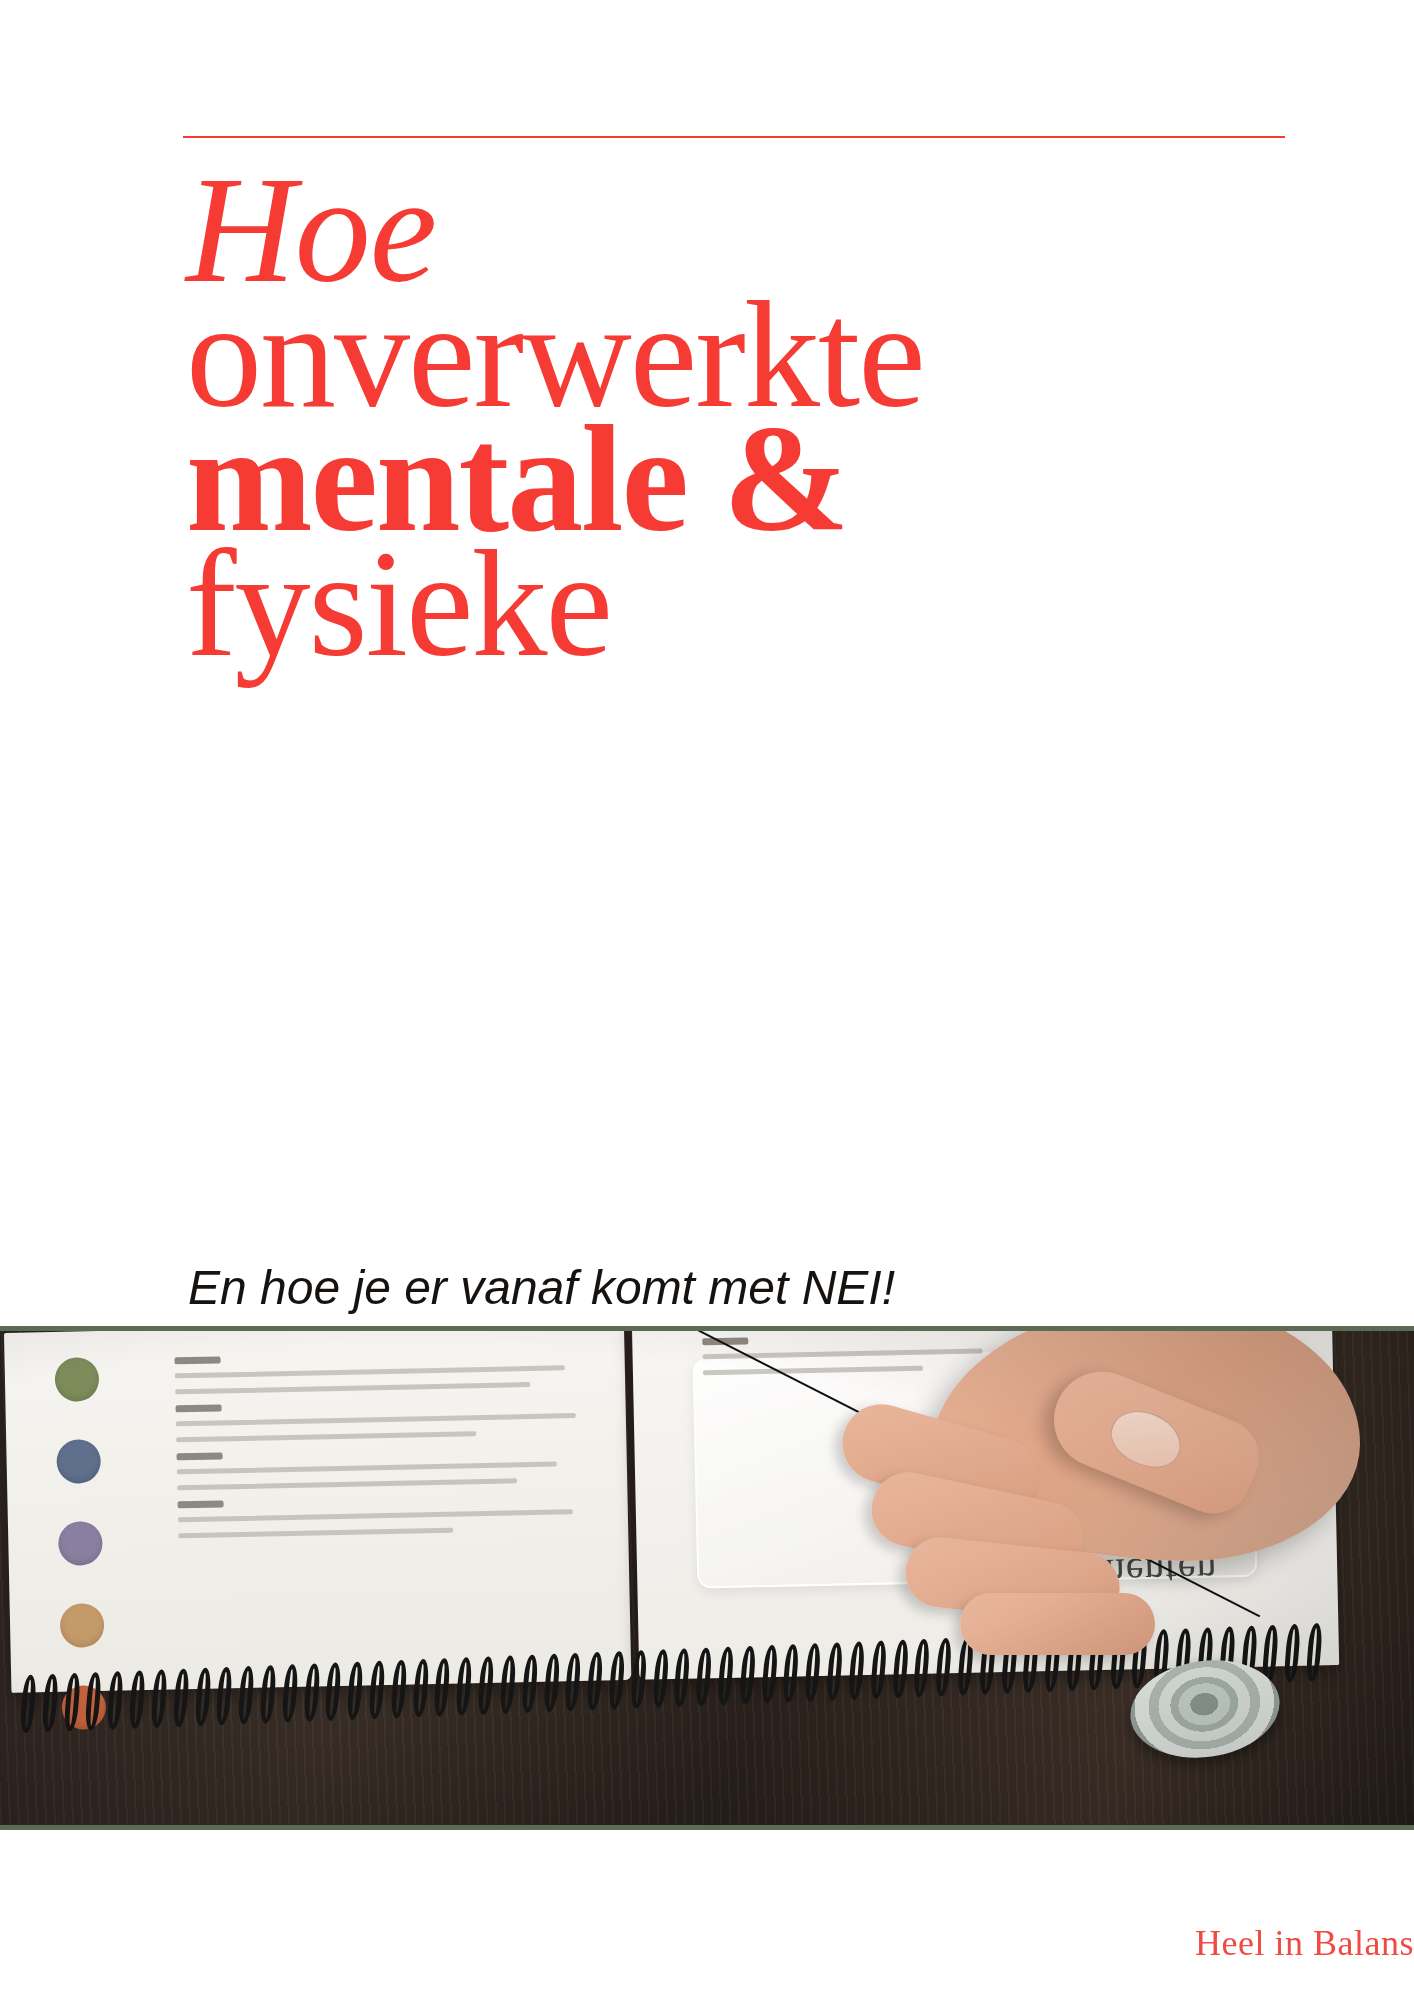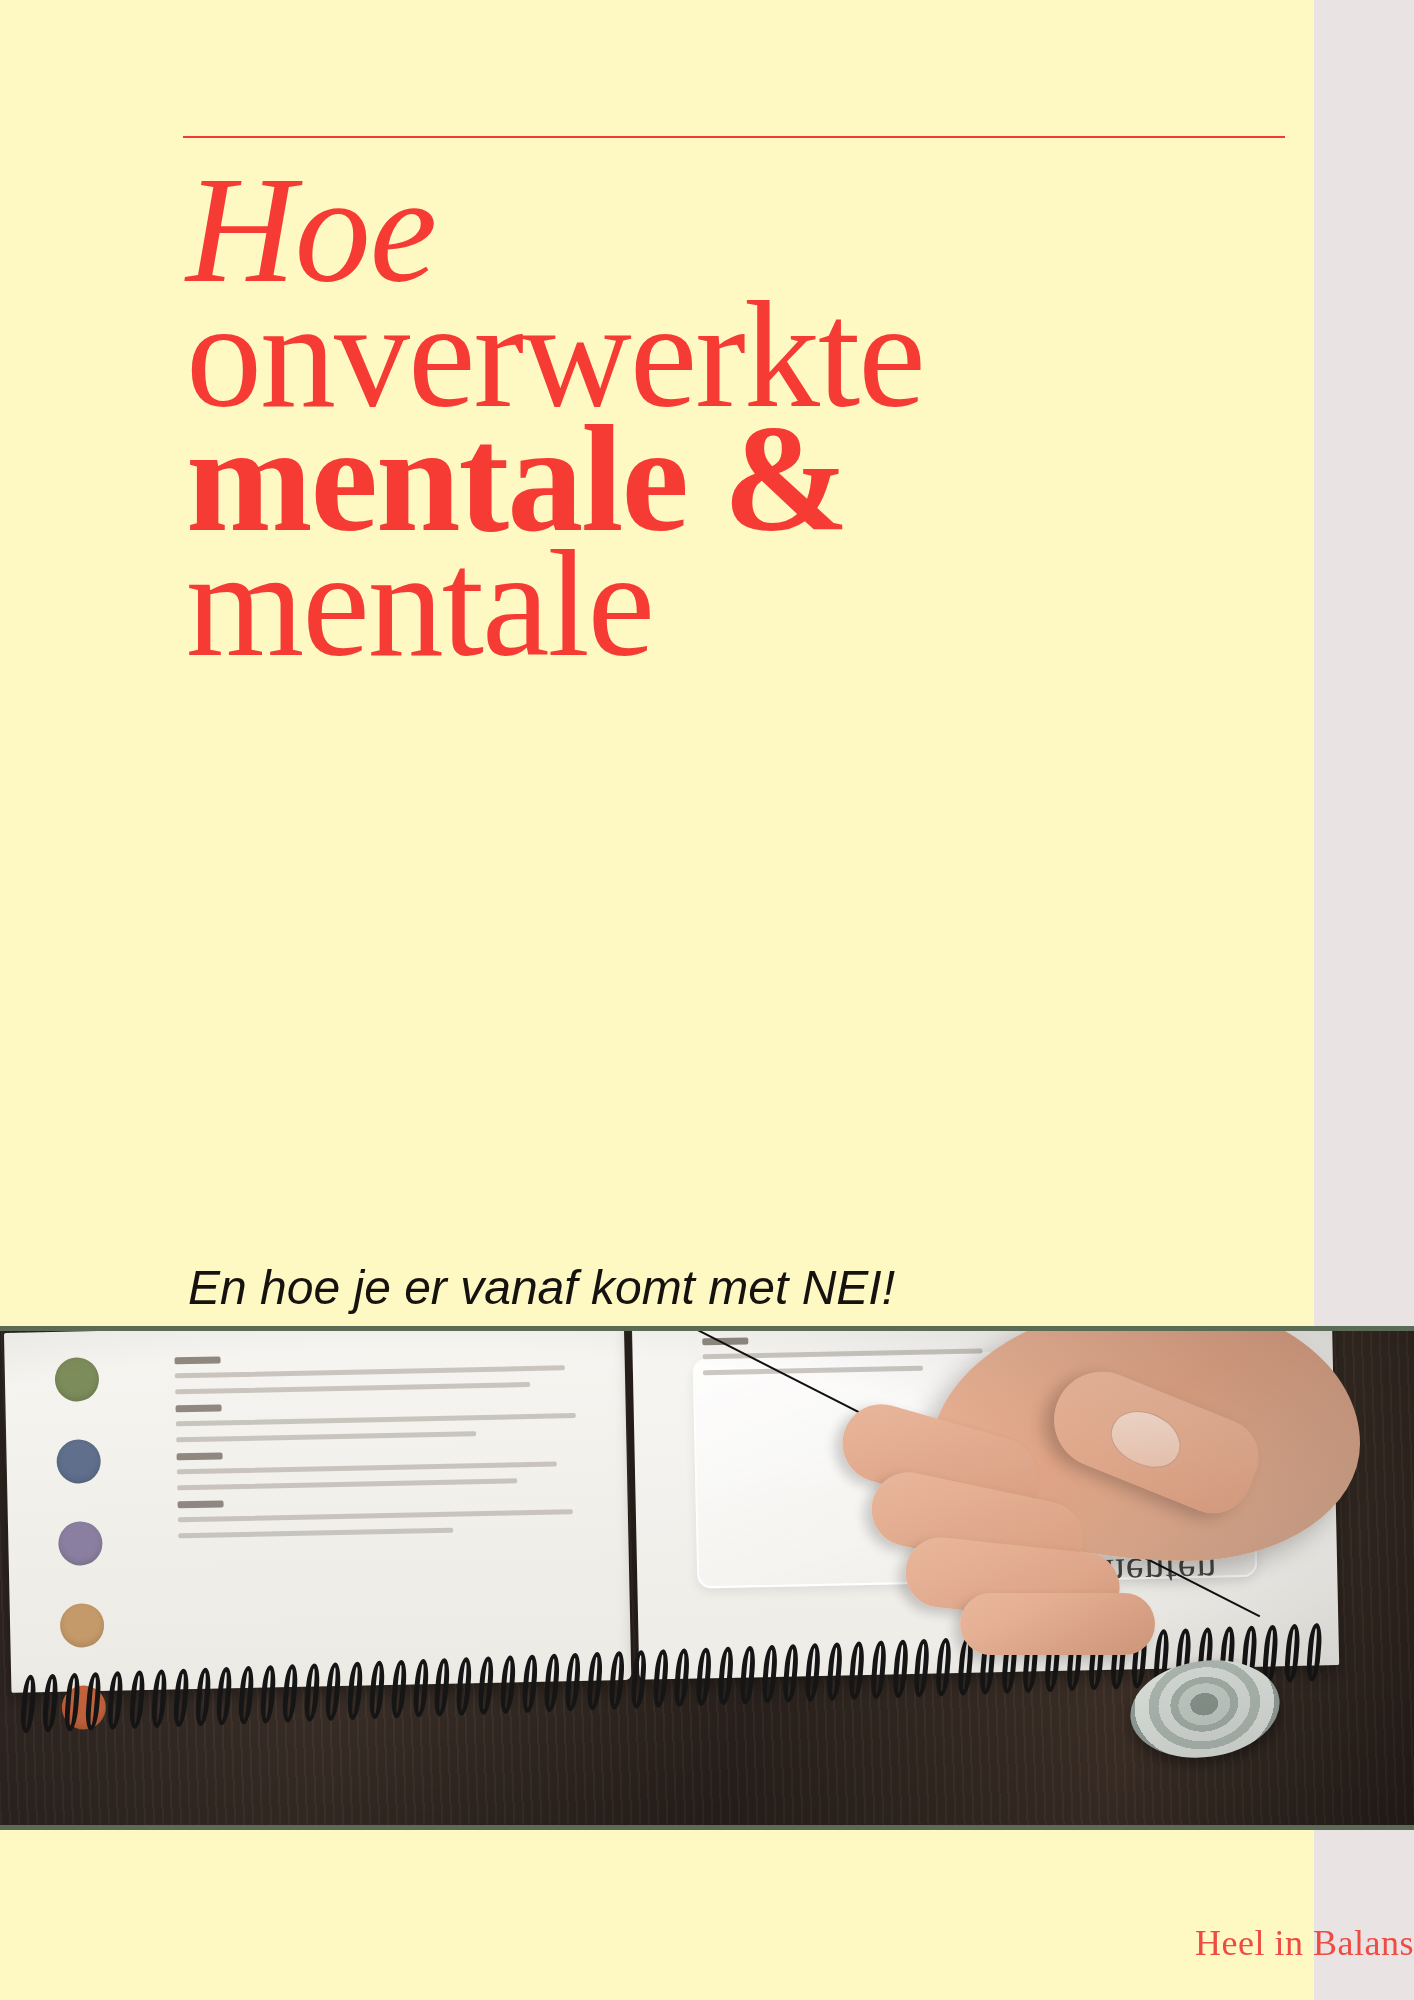--- a/index.html
+++ b/index.html
@@ -11,23 +11,23 @@
 
   body {
     background: #e9e4e3;
     font-family: "Liberation Sans", sans-serif;
     position: relative;
     overflow: hidden;
   }
 
   .page {
     position: relative;
-    width: 1314px;
+    width: 1414px;
     height: 2000px;
-    background: #fef9c3;
+    background: #ffffff;
     padding-left: 44px;
   }
 
   
   .top-rule {
     position: absolute;
     left: 183px;
     top: 136px;
     width: 1102px;
     height: 2px;
@@ -336,21 +336,21 @@
 <body>
 
 <div class="page">
 
   <div class="top-rule"></div>
 
   <div class="headline">
     <span class="ln line1 ital">Hoe</span>
     <span class="ln line2">onverwerkte</span>
     <span class="ln line4">mentale &amp;</span>
-    <span class="ln line6">mentale</span>
+    <span class="ln line6">fysieke</span>
   </div>
 
   <div class="subtitle">En hoe je er vanaf komt met NEI!</div>
 
   <div class="photo-band">
     <div class="desk"></div>
 
     <div class="notebook">
       <div class="page-left">
         <div class="dots">

